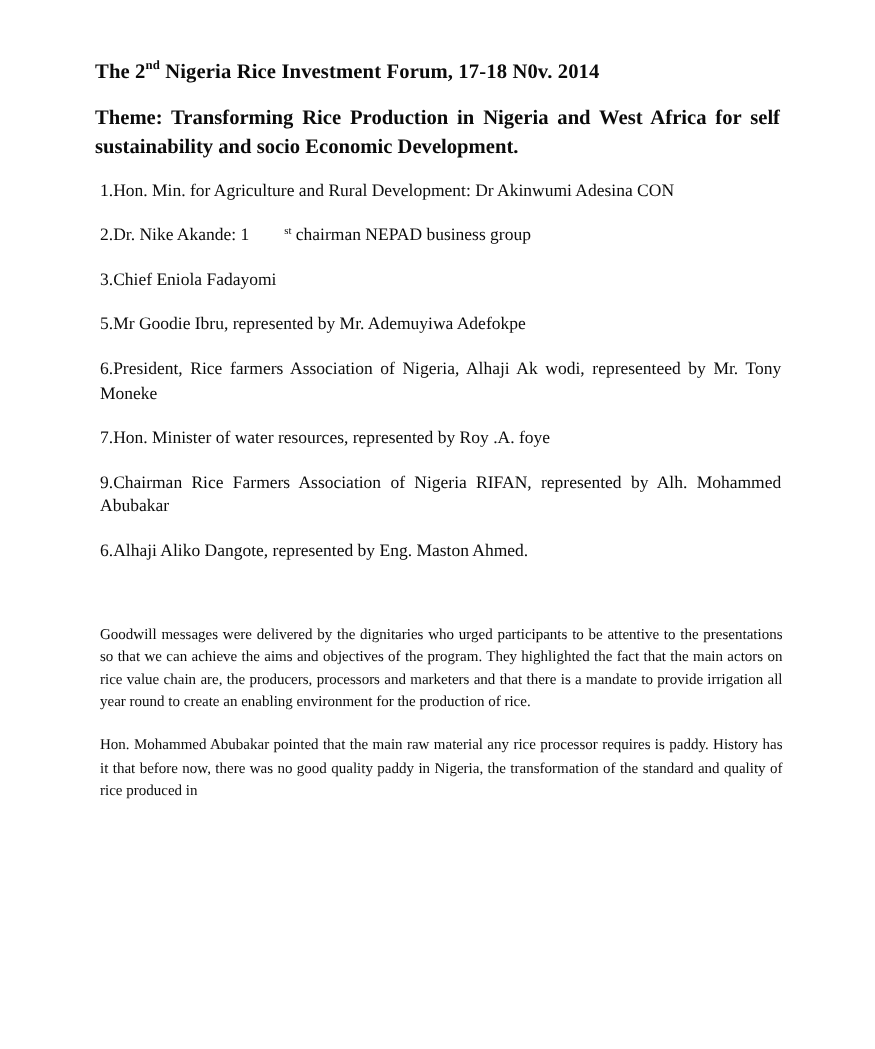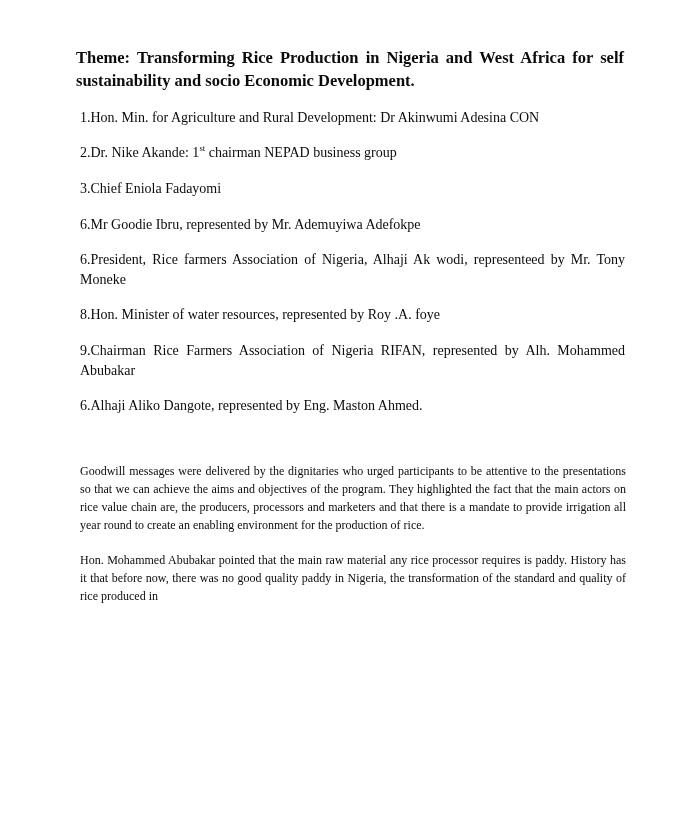--- a/index.html
+++ b/index.html
@@ -63,20 +63,21 @@
   }
   .dig-item.wrap {
     text-align: justify;
     text-justify: inter-word;
     padding-right: 1px;
   }
   .dig-item sup {
     font-size: 0.62em;
     vertical-align: super;
     line-height: 0;
+    margin-left: 28px;
   }
   .body-gap {
     height: 30px;
   }
   .para {
     font-size: 12px;
     line-height: 1.52;
     margin: 0 0 16px 0;
     padding-left: 4px;
     text-align: justify;
@@ -84,31 +85,34 @@
   }
   .para.last {
     margin-bottom: 10px;
   }
 </style>
 </head>
 <body>
 
 <div class="page">
 
+  <h1 class="doc-title">
+    <span>The 2</span><sup>nd</sup><span> Nigeria Rice Investment Forum, 17-18 N0v. 2014</span>
+  </h1>
 
   <p class="theme">Theme: Transforming Rice Production in Nigeria and West Africa for self sustainability and socio Economic Development.</p>
 
 
   <ul class="dig-list">
       <li class="dig-item">1.Hon. Min. for Agriculture and Rural Development: Dr Akinwumi Adesina CON</li>
       <li class="dig-item"><span>2.Dr. Nike Akande: 1</span><sup>st</sup><span> chairman NEPAD business group</span></li>
       <li class="dig-item">3.Chief Eniola Fadayomi</li>
-      <li class="dig-item">6.Mr Goodie Ibru, represented by Mr. Ademuyiwa Adefokpe</li>
+      <li class="dig-item">5.Mr Goodie Ibru, represented by Mr. Ademuyiwa Adefokpe</li>
       <li class="dig-item wrap">6.President, Rice farmers Association of Nigeria, Alhaji Ak wodi, representeed by Mr. Tony Moneke</li>
-      <li class="dig-item">8.Hon. Minister of water resources, represented by Roy .A.  foye</li>
+      <li class="dig-item">7.Hon. Minister of water resources, represented by Roy .A.  foye</li>
       <li class="dig-item wrap">9.Chairman Rice Farmers   Association of Nigeria RIFAN, represented by Alh. Mohammed Abubakar</li>
       <li class="dig-item">6.Alhaji Aliko Dangote, represented by Eng. Maston Ahmed.</li>
     </ul>
 
   <div class="body-gap"></div>
 
   <div>
       <p class="para">Goodwill messages were delivered by the dignitaries who urged participants to be attentive to the presentations so that we can achieve the aims and objectives of the program. They highlighted the fact that the main actors on rice value chain are, the producers, processors and marketers and that  there is a mandate to provide irrigation all year round to create an enabling environment for the production of rice.</p>
       <p class="para last">Hon. Mohammed Abubakar pointed that the main raw material any rice processor requires is paddy. History has it that before now, there was no good quality paddy in Nigeria, the transformation of the standard and quality of rice produced in</p>
     </div>

